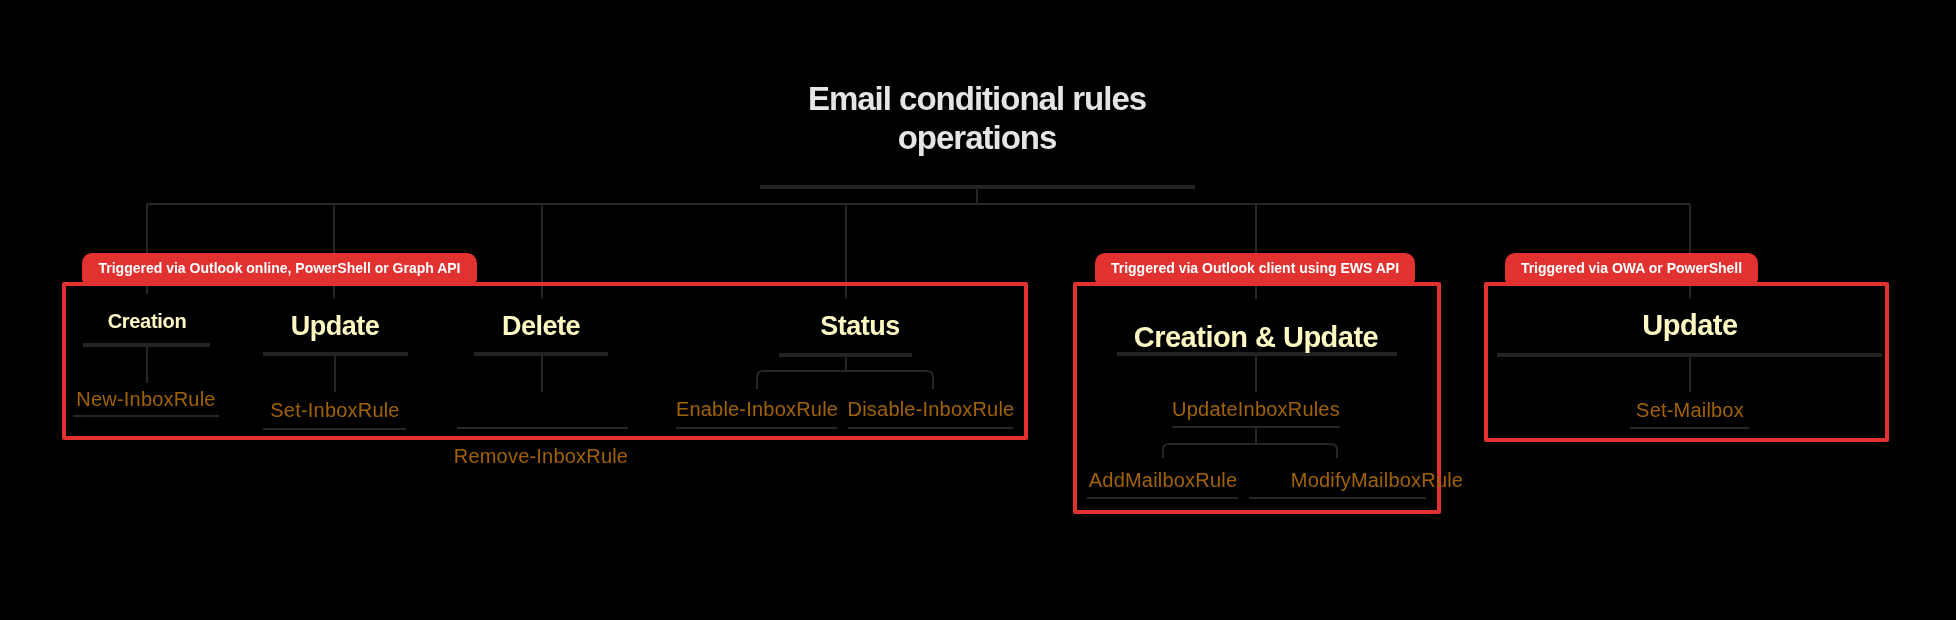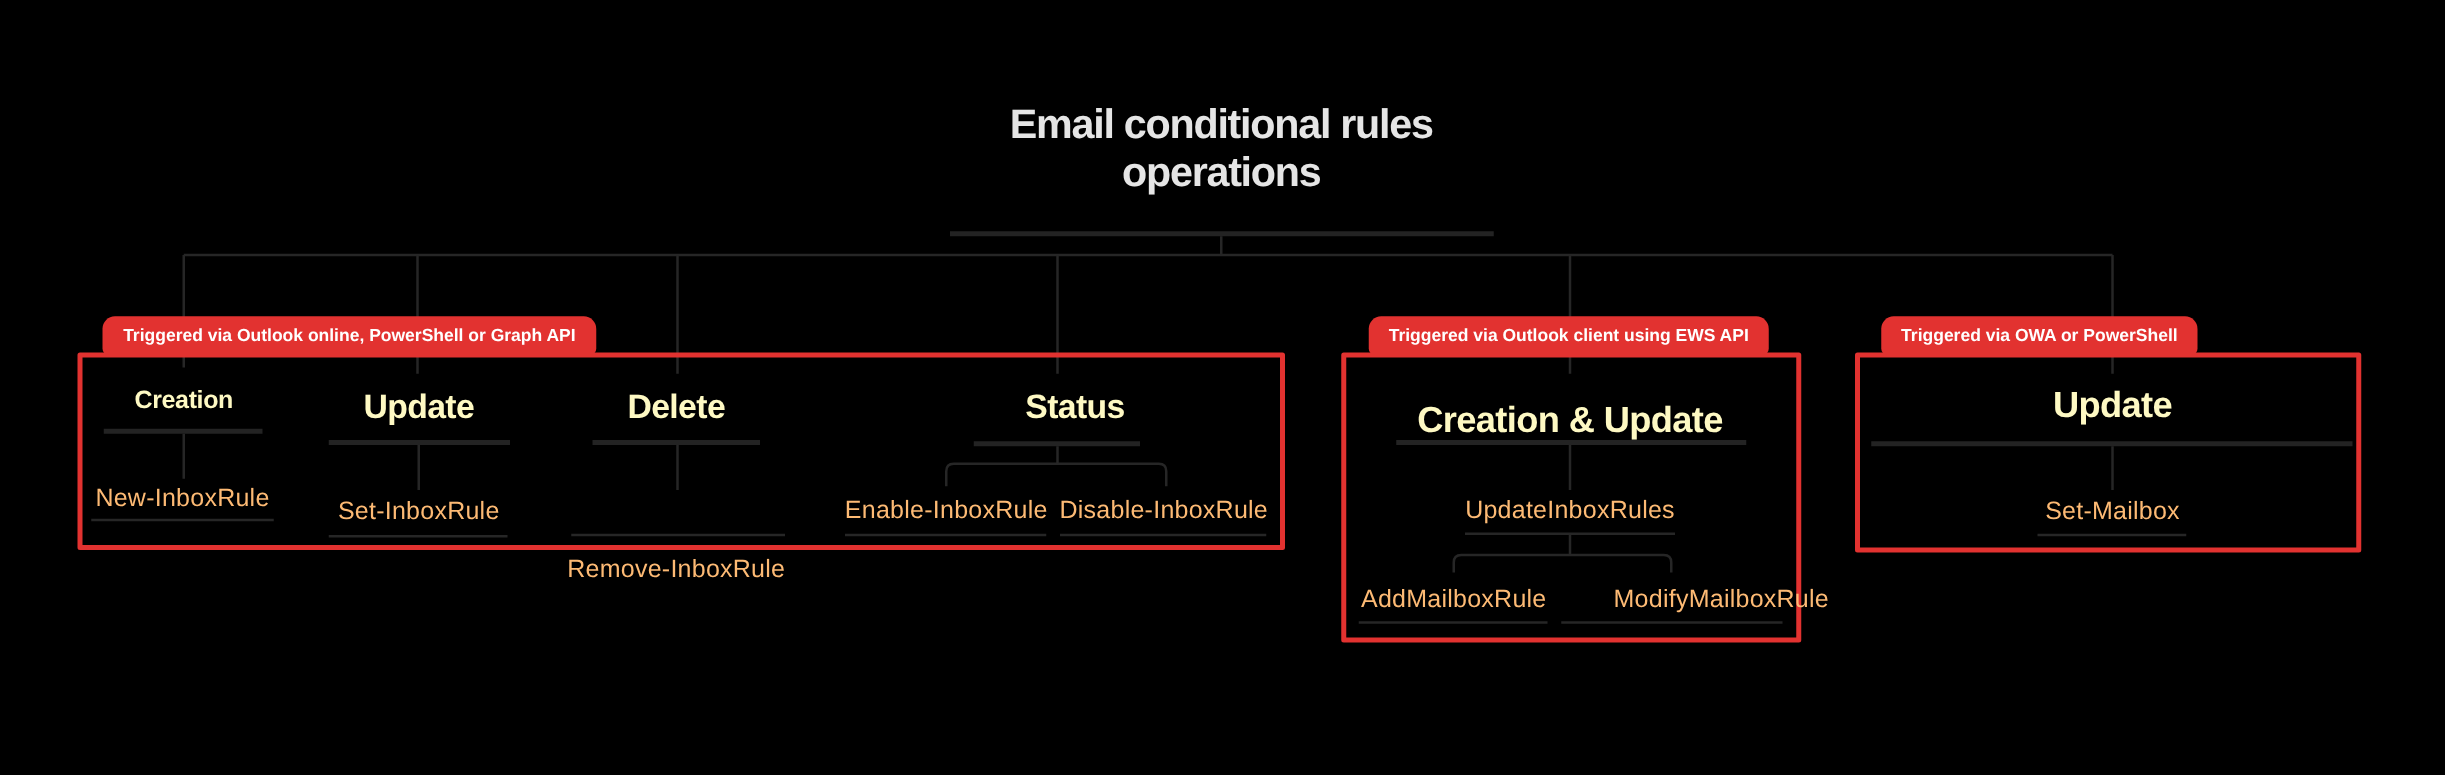--- a/index.html
+++ b/index.html
@@ -49,21 +49,21 @@
   }
   .node {
     position: absolute;
     transform: translate(-50%, -50%);
     white-space: nowrap;
     color: #fef9c3;
   }
   .n-sm  { font-size: 20px; font-weight: 700; letter-spacing: -0.3px; }
   .n-md  { font-size: 27px; font-weight: 700; letter-spacing: -0.5px; }
   .n-lg  { font-size: 29px; font-weight: 700; letter-spacing: -0.5px; }
-  .n-leaf { font-size: 20px; font-weight: 400; color: #fdba74; letter-spacing: 0.2px; }
+  .n-leaf { font-size: 20px; font-weight: 400; color: #a16207; letter-spacing: 0.2px; }
 </style>
 </head>
 <body>
 
 <div class="stage">
 
   <svg class="connectors" width="1956" height="620" viewBox="0 0 1956 620">
 
     <g stroke="#232323" stroke-width="4" fill="none">
       <path d="M760 187 H1195"></path>

